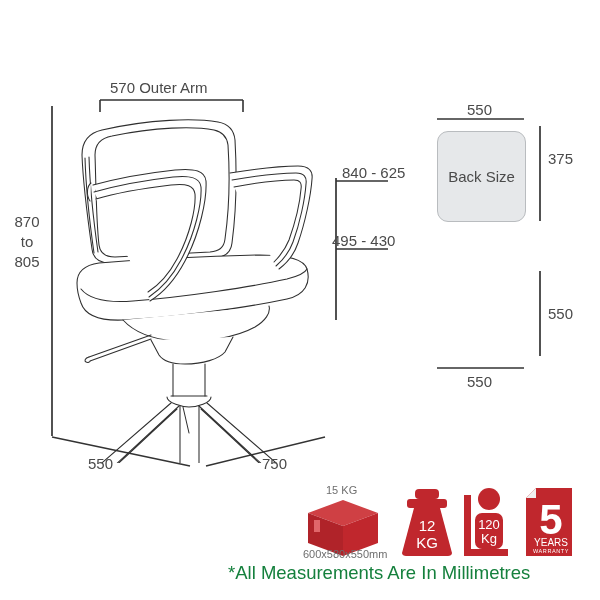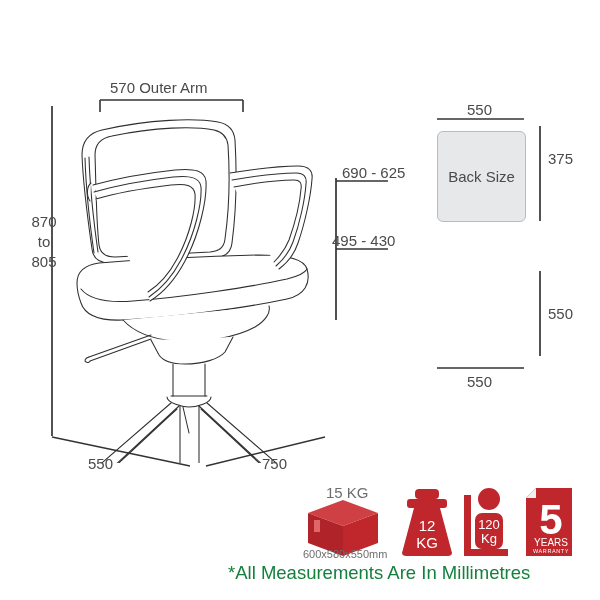--- a/index.html
+++ b/index.html
@@ -26,21 +26,21 @@
   .dim{
     position:absolute;color:#4a4a4a;font-size:15px;white-space:nowrap;
   }
   .dim.stack{line-height:20px;text-align:center;}
 
   .boxlabel{
     position:absolute;
     display:flex;align-items:center;justify-content:center;
     background:#e6e8ea;
     border:1px solid #b9bcbf;
-    border-radius:6px;
+    border-radius:11px;
     color:#4a4a4a;font-size:15px;
   }
 
   .footnote{
     position:absolute;left:228px;top:562px;
     font-size:18.5px;color:#15803d;white-space:nowrap;
   }
 
   .icoCap{
     position:absolute;color:#6e6e6e;white-space:nowrap;
@@ -181,42 +181,42 @@
       <circle class="nofill" cx="246" cy="417" r="11"></circle>
       <circle class="nofill" cx="246" cy="417" r="6"></circle>
       <path class="nofill" d="M237,376 C232,379 230,386 232,392"></path>
 
       <path class="nofill" d="M128,304 L134,330"></path>
     </g>
   </svg>
 
   <div class="dim" style="left:110px;top:79px;">570 Outer Arm</div>
 
-  <div class="dim stack" style="left:24px;top:212px;width:40px;">
+  <div class="dim stack" style="left:7px;top:212px;width:40px;">
     <div>870</div>
     <div>to</div>
     <div>805</div>
   </div>
 
-  <div class="dim" style="left:342px;top:164px;">690 - 625</div>
+  <div class="dim" style="left:342px;top:164px;">840 - 625</div>
   <div class="dim" style="left:332px;top:232px;">495 - 430</div>
 
   <div class="dim" style="left:88px;top:455px;">550</div>
   <div class="dim" style="left:262px;top:455px;">750</div>
 
   <div class="dim" style="left:467px;top:101px;">550</div>
   <div class="boxlabel" style="left:437px;top:131px;width:87px;height:89px;">
     <span>Back Size</span>
   </div>
   <div class="dim" style="left:548px;top:150px;">375</div>
 
   <div class="dim" style="left:548px;top:305px;">550</div>
   <div class="dim" style="left:467px;top:373px;">550</div>
 
-  <div class="icoCap" style="left:326px;top:484px;font-size:15px;">15 KG</div>
+  <div class="icoCap" style="left:326px;top:484px;font-size:11px;">15 KG</div>
   <svg width="76" height="60" viewBox="0 0 76 60" style="position:absolute;left:305px;top:498px;">
     <polygon points="38,2 73,15 38,28 3,15" fill="#cf4044"></polygon>
     <polygon points="3,15 38,28 38,58 3,45" fill="#b02329"></polygon>
     <polygon points="38,28 73,15 73,45 38,58" fill="#c0272d"></polygon>
     <rect x="9" y="22" width="6" height="12" fill="#e0666a"></rect>
   </svg>
   <div class="icoCap" style="left:303px;top:548px;font-size:11px;">600x580x550mm</div>
 
   <svg width="58" height="70" viewBox="0 0 58 70" style="position:absolute;left:398px;top:487px;">
     <rect x="17" y="2" width="24" height="10" rx="4" fill="#c0272d"></rect>

